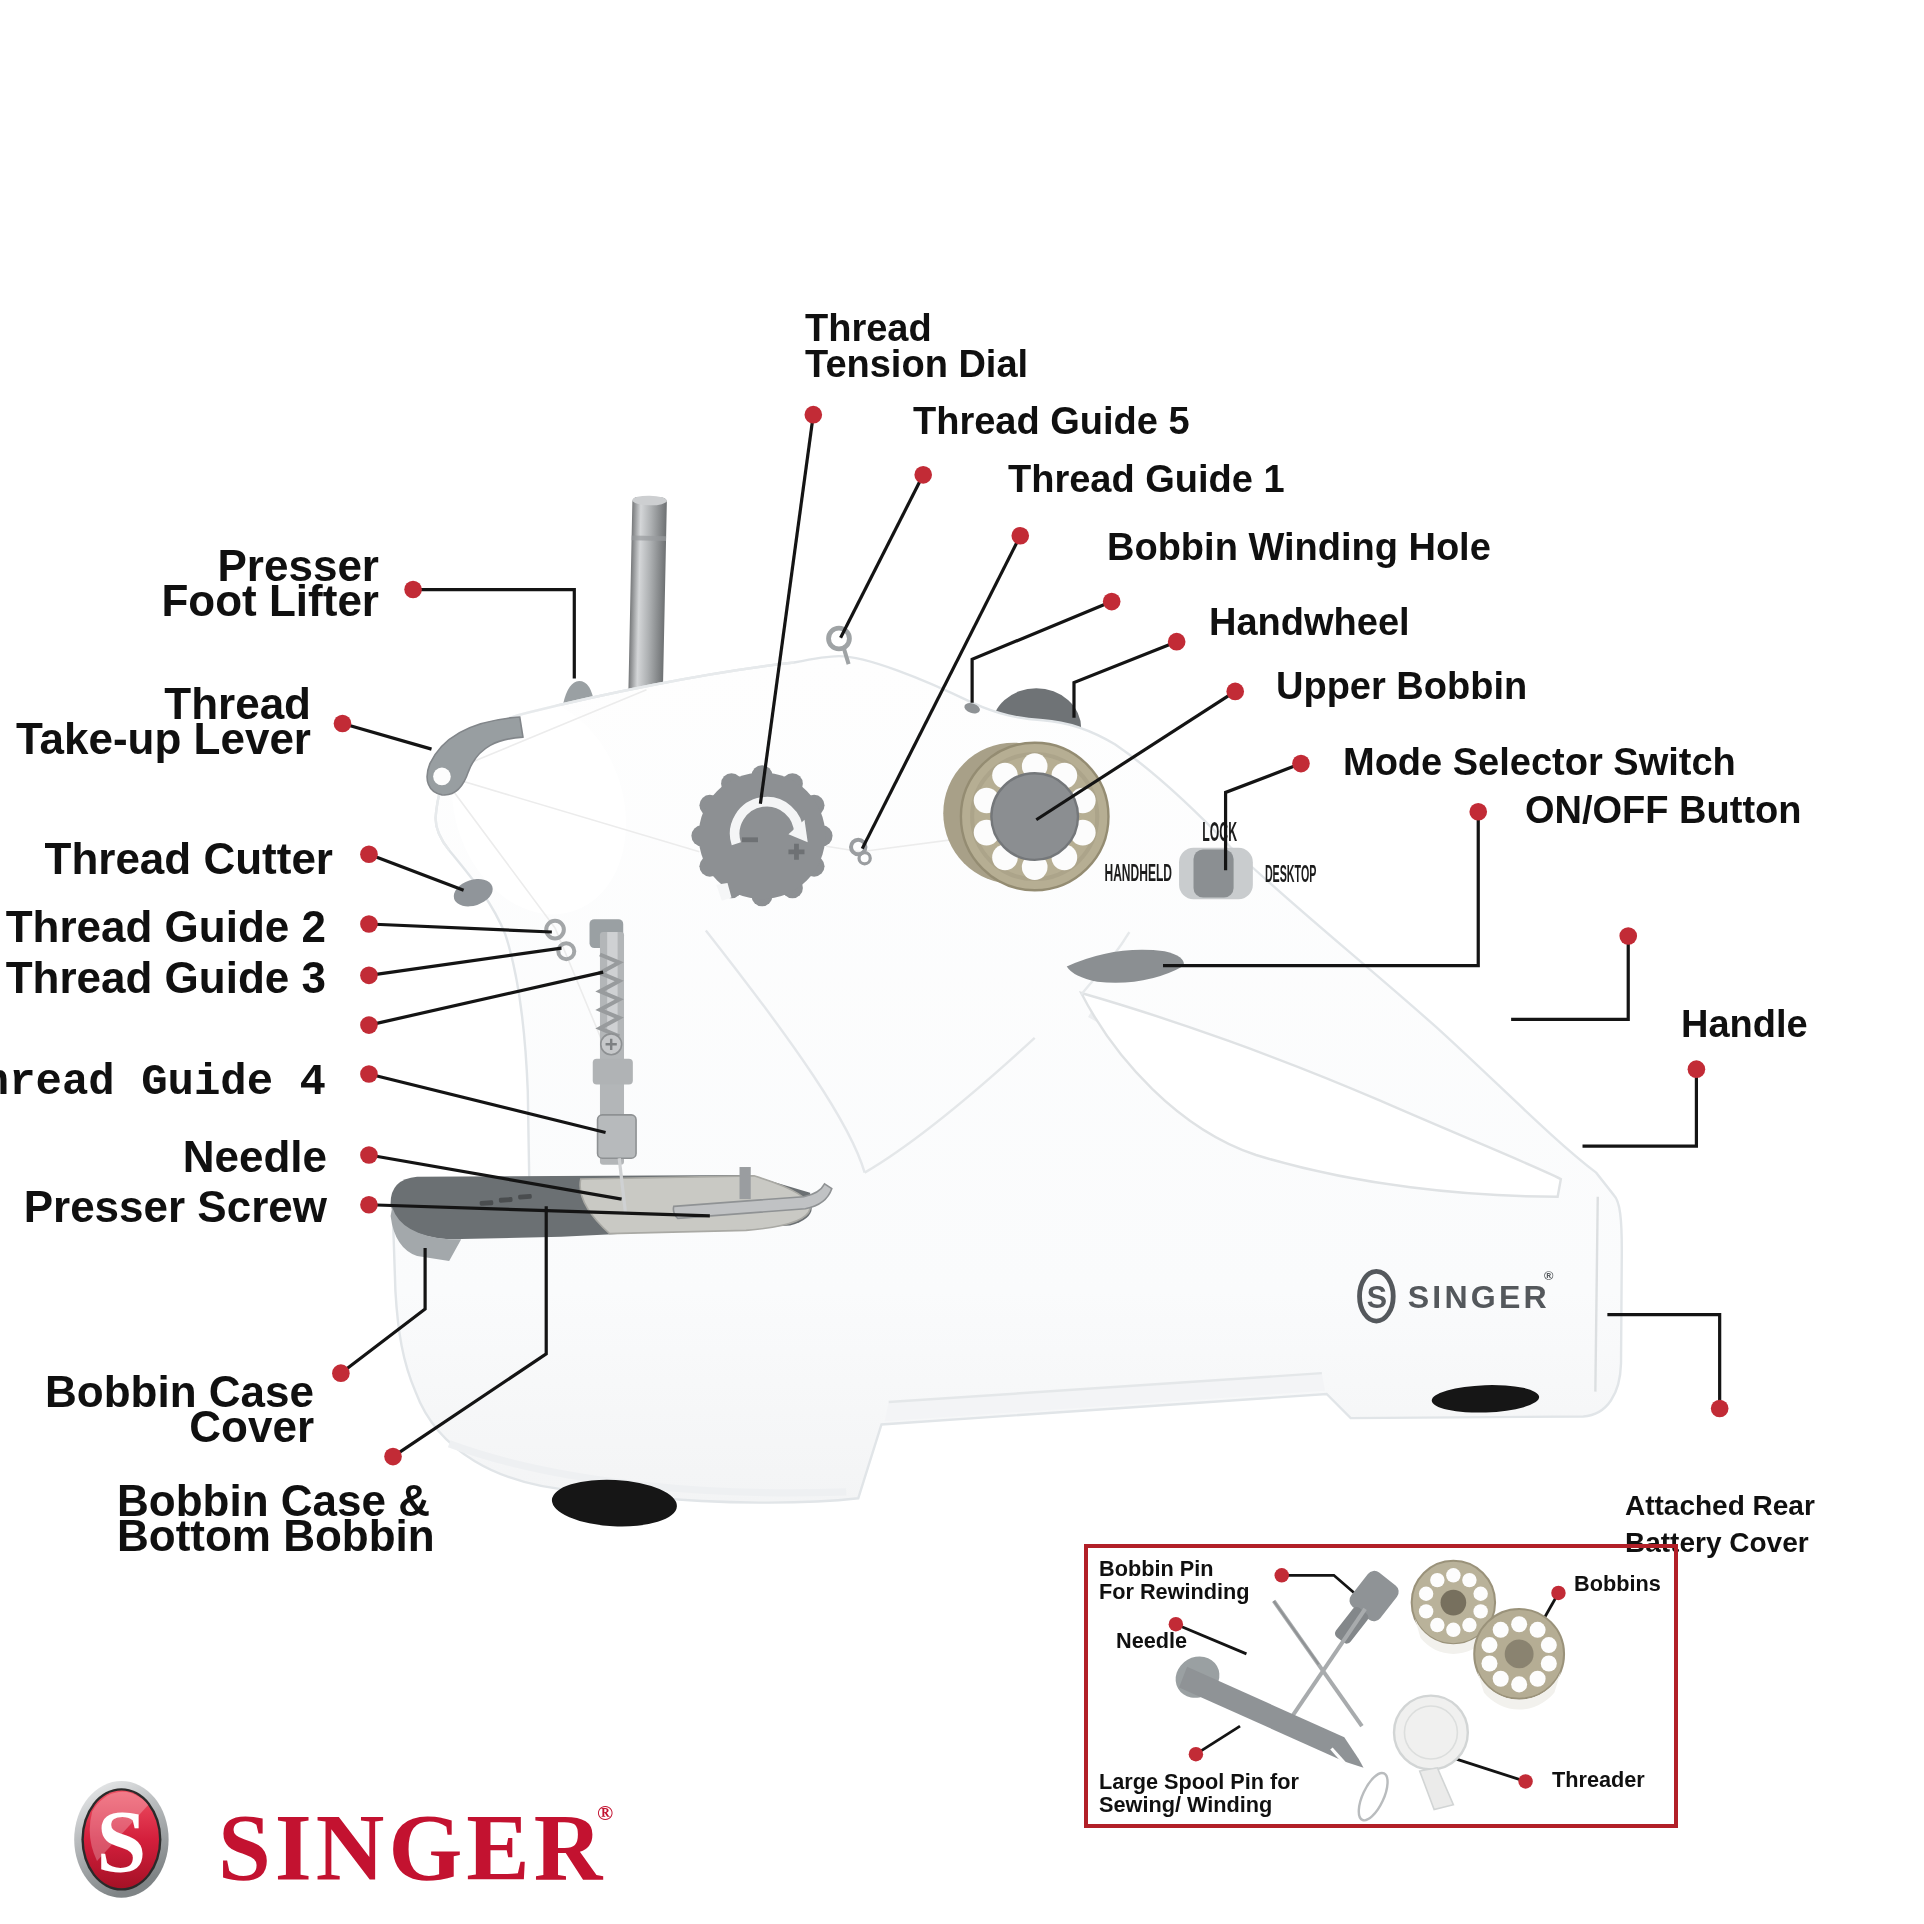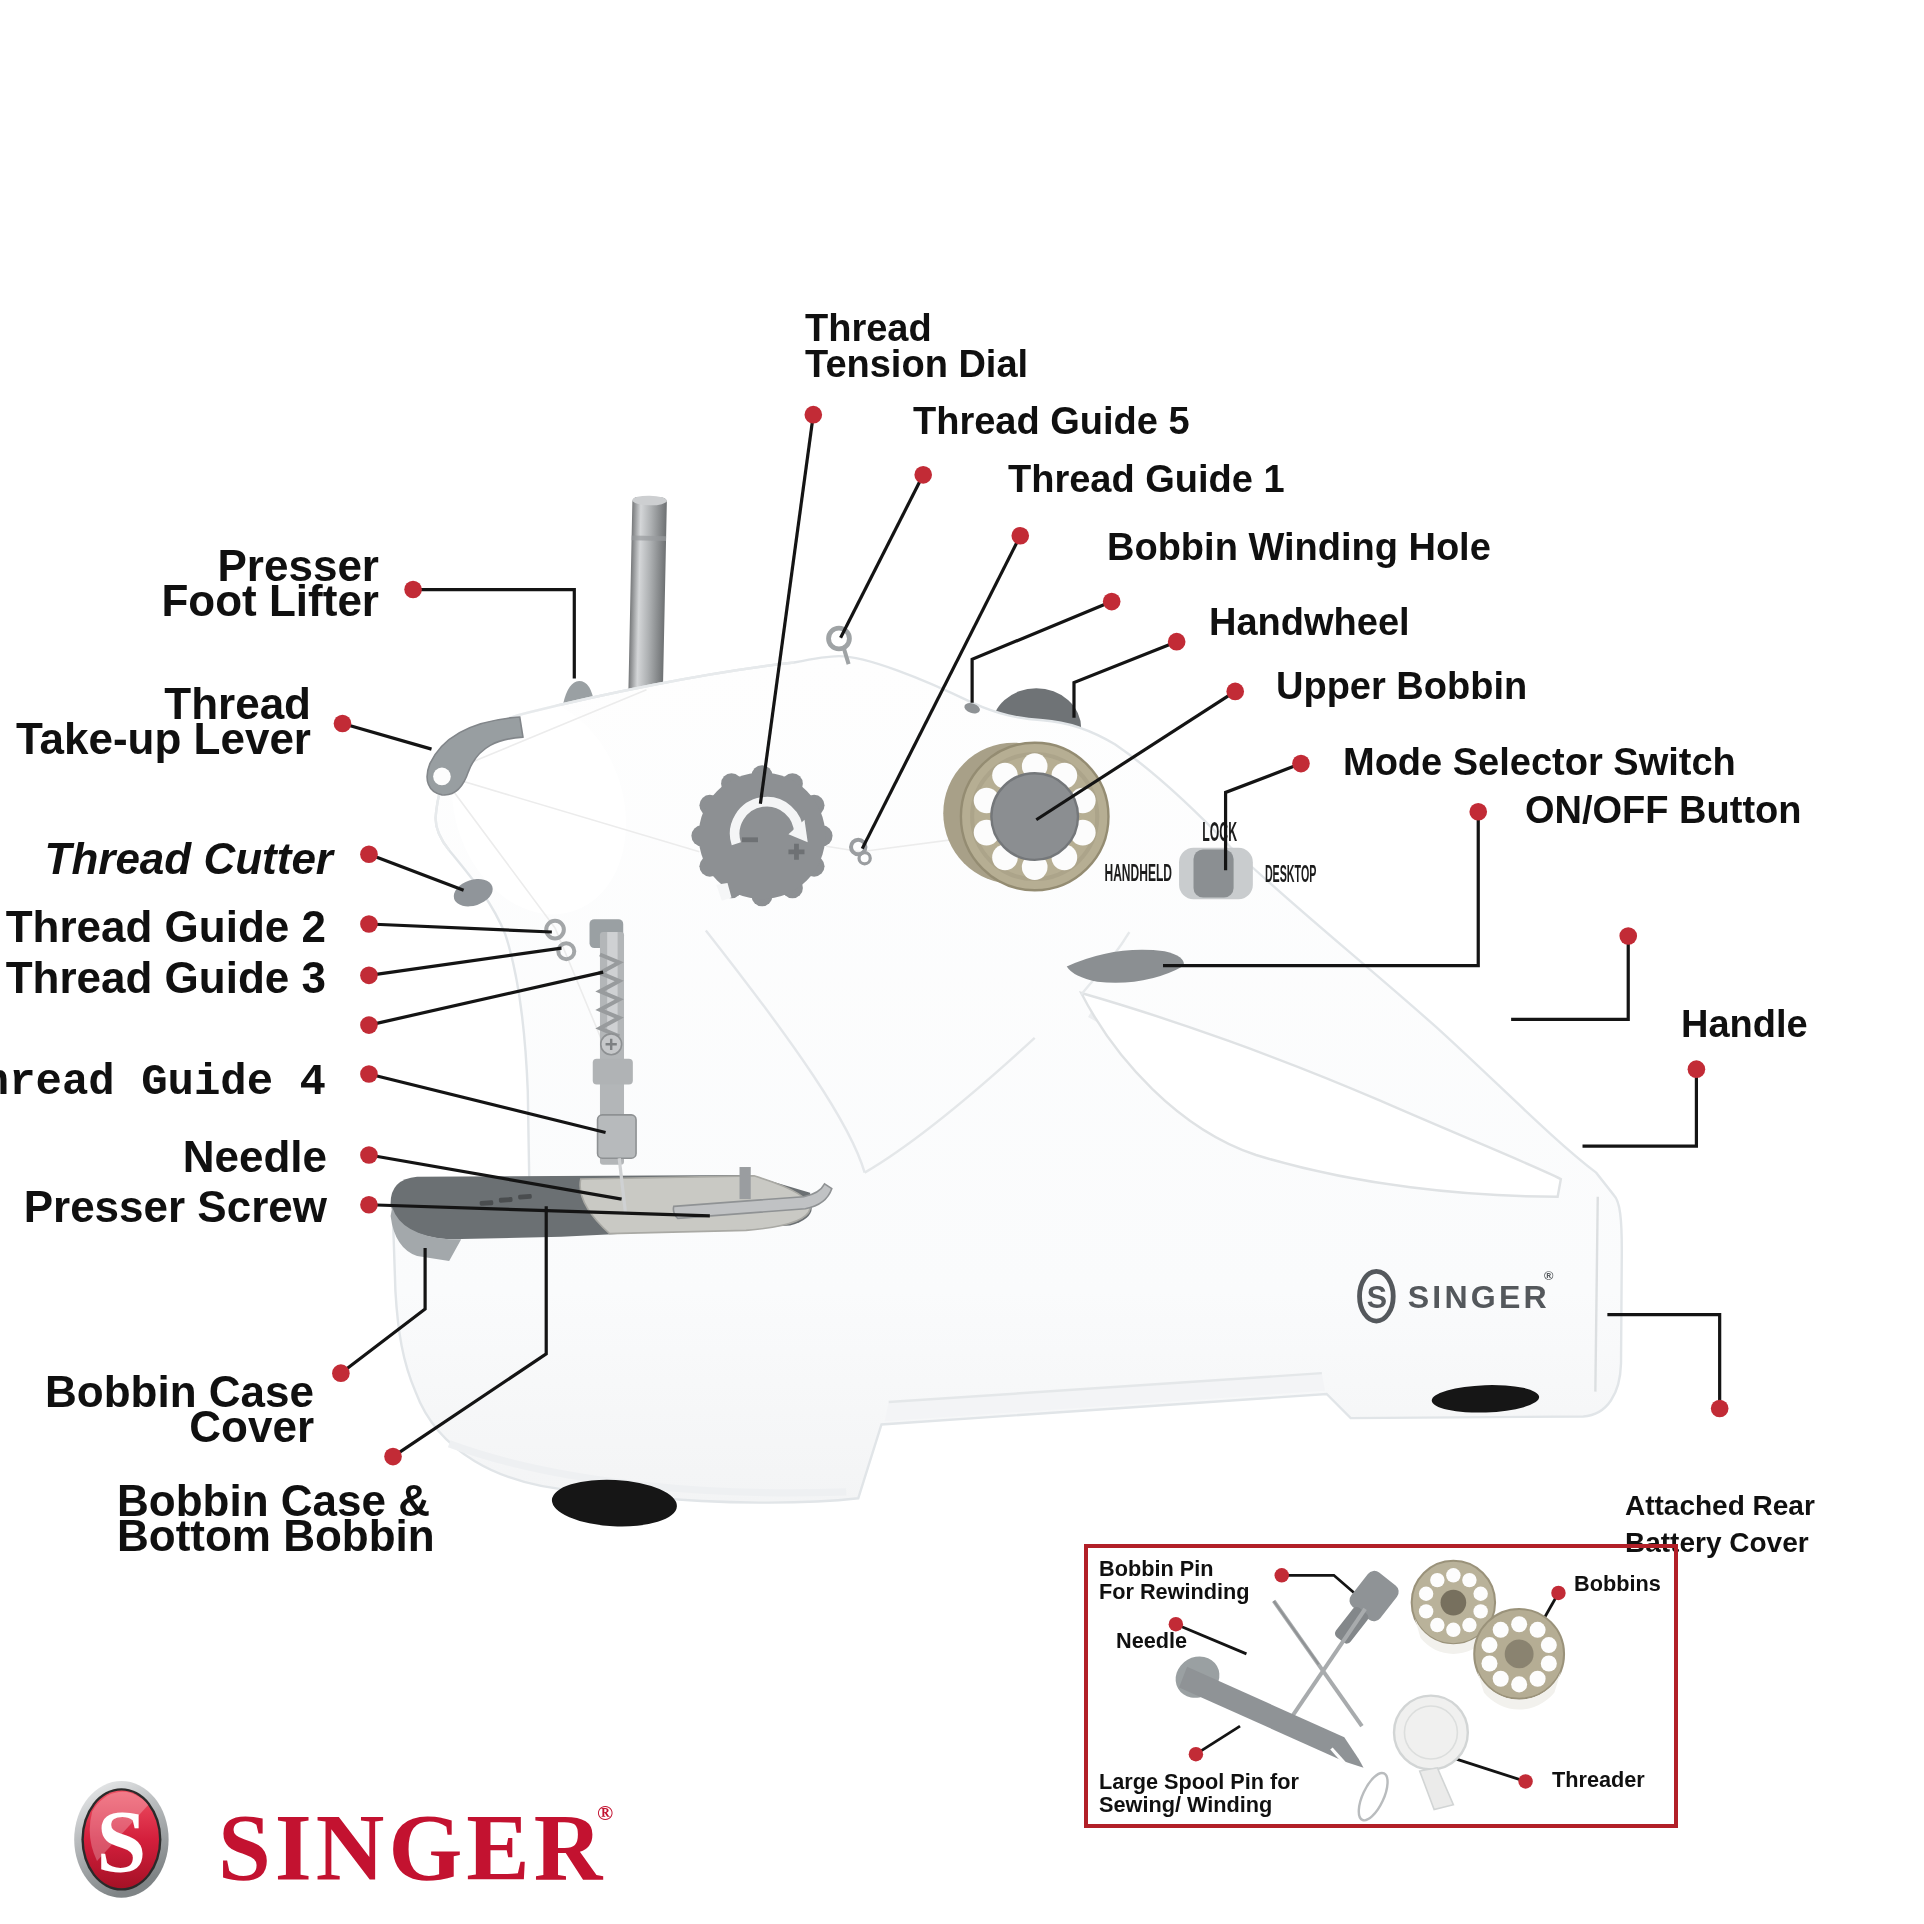--- a/index.html
+++ b/index.html
@@ -321,21 +321,21 @@
         <circle cx="1784" cy="2160" r="46" fill="#f0f0ef" stroke="#d2d5d5" stroke-width="3"></circle>
         <circle cx="1784" cy="2160" r="33" fill="none" stroke="#dcdedd" stroke-width="2"></circle>
         <path d="M1792,2204 L1812,2250 L1788,2256 L1770,2208 Z" fill="#ebebea" stroke="#d2d5d5" stroke-width="2"></path>
         <ellipse cx="1712" cy="2240" rx="13" ry="32" fill="none" stroke="#b9bcbe" stroke-width="3" transform="rotate(25 1712 2240)"></ellipse>
       </g>
     </g>
   </svg>
 
   <div class="lbs ra" style="right:1546px;top:548px;">Presser<br>Foot Lifter</div>
   <div class="lbs ra" style="right:1614px;top:686px;">Thread<br>Take-up Lever</div>
-  <div class="lbs ra" style="right:1592px;top:841px;font-style:italic;">Thread Cutter</div>
+  <div class="lbs ra" style="right:1592px;top:841px;">Thread Cutter</div>
   <div class="lbs ra" style="right:1599px;top:909px;">Thread Guide 2</div>
   <div class="lbs ra" style="right:1599px;top:960px;">Thread Guide 3</div>
   <div class="lbs ra" style="right:1599px;top:1065px;font-family:Liberation Mono, monospace;">Thread Guide 4</div>
   <div class="lbs ra" style="right:1598px;top:1139px;">Needle</div>
   <div class="lbs ra" style="right:1598px;top:1189px;">Presser Screw</div>
   <div class="lbs ra" style="right:1611px;top:1374px;">Bobbin Case<br>Cover</div>
   <div class="lbs" style="left:117px;top:1483px;">Bobbin Case &amp;<br>Bottom Bobbin</div>
   <div class="lb" style="left:805px;top:310px;">Thread<br>Tension Dial</div>
   <div class="lb" style="left:913px;top:403px;">Thread Guide 5</div>
   <div class="lb" style="left:1008px;top:461px;">Thread Guide 1</div>

